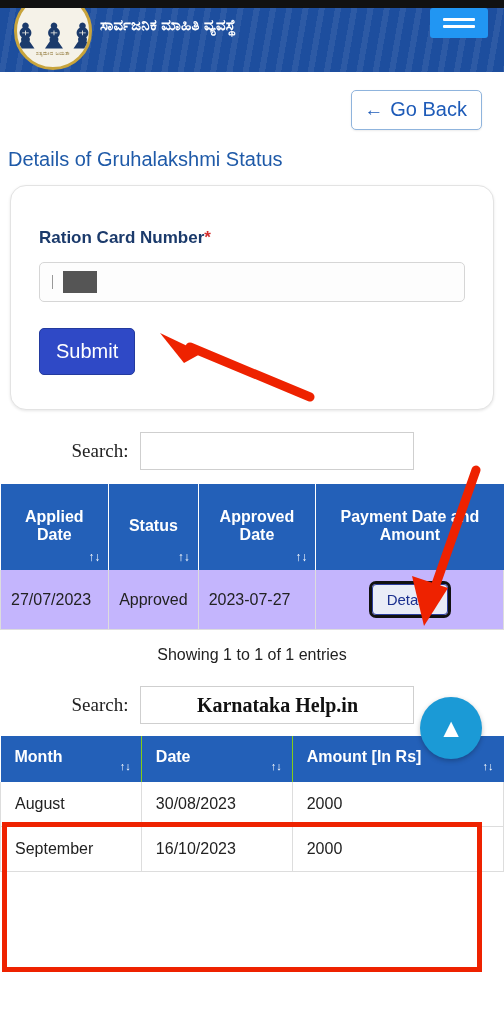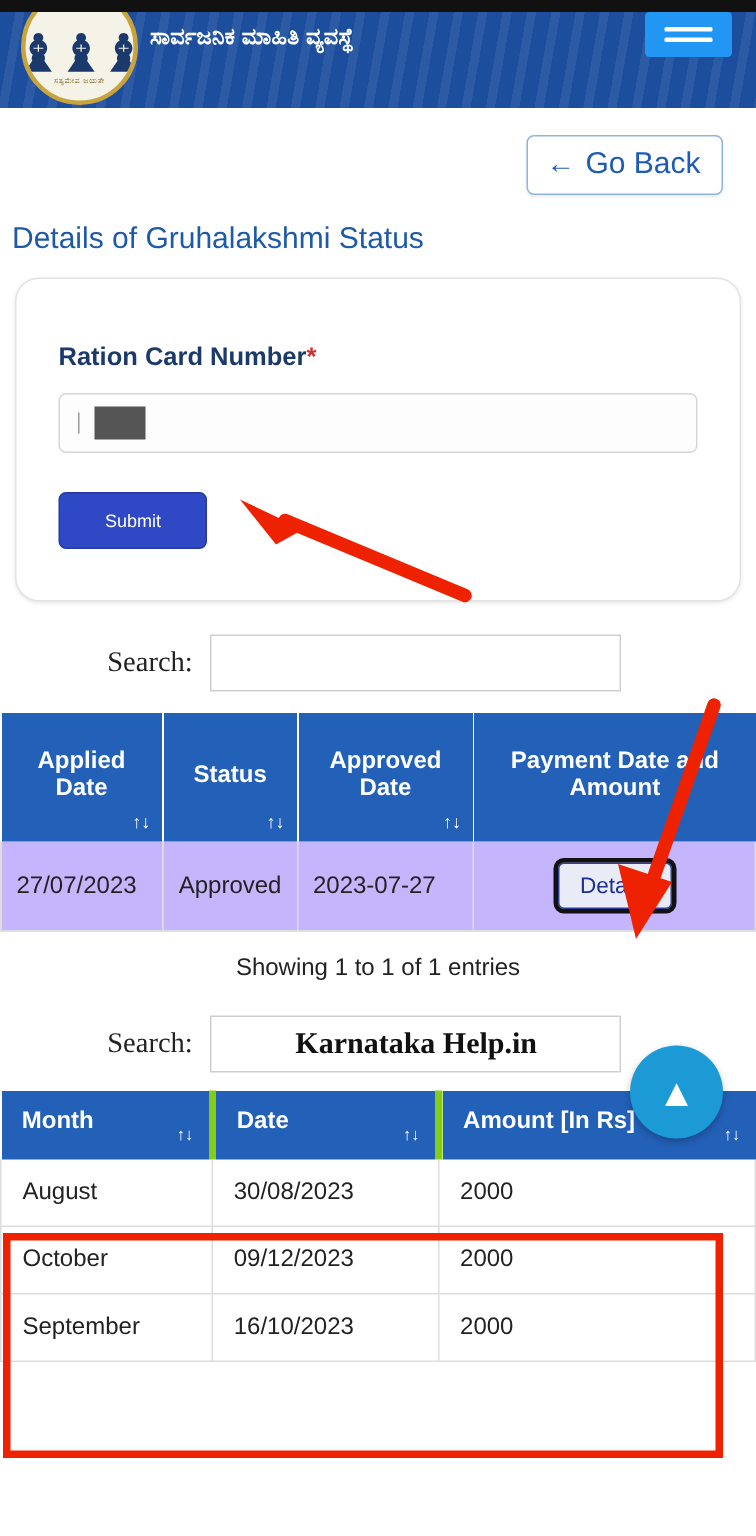--- a/index.html
+++ b/index.html
@@ -142,22 +142,22 @@
   }
   .text-input .redaction {
     width: 34px; height: 22px; background: #555555;
   }
   .submit-btn {
     margin-top: 26px;
     background: #2f49c6;
     color: #ffffff;
     border: 1px solid #233a9e;
     border-radius: 5px;
-    font-size: 12px;
-    padding: 11px 30px;
+    font-size: 20px;
+    padding: 11px 16px;
     display: inline-block;
   }
 
   
   .search-row {
     display: flex; align-items: center; justify-content: center;
     gap: 12px;
     margin-top: 22px;
     padding-right: 18px;
     font-family: Liberation Serif, serif;
@@ -224,21 +224,21 @@
 
   
   .tbl2 { margin-top: 12px; }
   .tbl2 th {
     background: #2360b8;
     color: #ffffff;
     font-size: 16px;
     font-weight: bold;
     text-align: left;
     padding: 12px 14px 16px 14px;
-    border-right: 5px solid #84cc16;
+    border-right: 1px solid #84cc16;
     position: relative;
   }
   .tbl2 th:last-child { border-right: none; }
   .tbl2 th .sort {
     position: absolute; right: 10px; bottom: 10px;
     font-size: 11px; font-weight: normal;
   }
   .tbl2 td {
     font-size: 16px; color: #222222;
     padding: 13px 14px;
@@ -372,25 +372,20 @@
       </th>
     </tr>
   </thead>
   <tbody>
     <tr>
       <td>August</td>
       <td>30/08/2023</td>
       <td>2000</td>
     </tr>
     <tr>
-      <td>October</td>
-      <td>09/12/2023</td>
-      <td>2000</td>
-    </tr>
-    <tr>
       <td>September</td>
       <td>16/10/2023</td>
       <td>2000</td>
     </tr>
   </tbody>
 </table>
 
 <div class="fab">
   <span>▲</span>
 </div>

